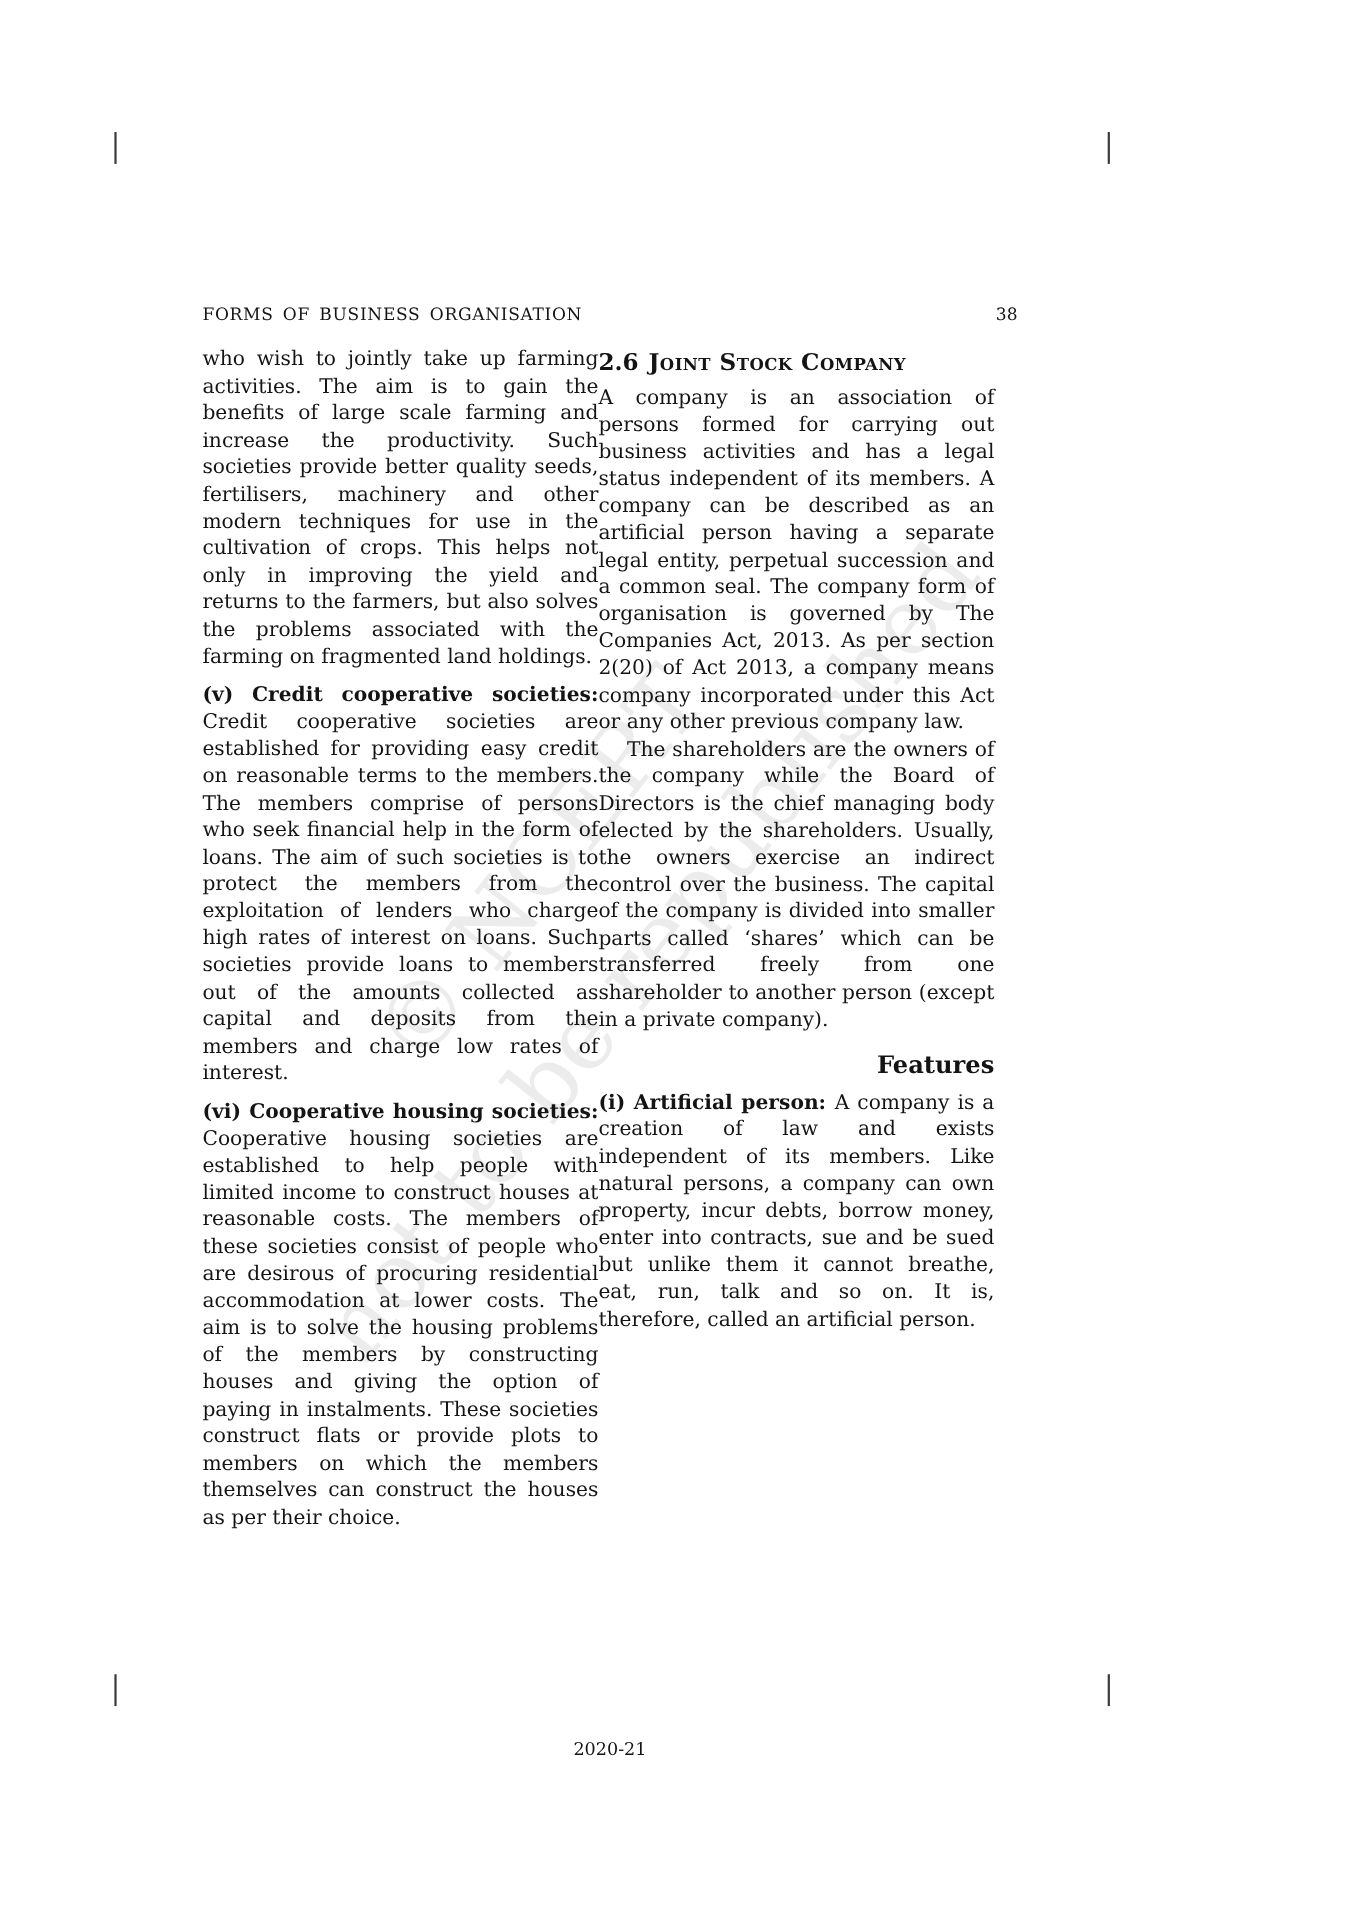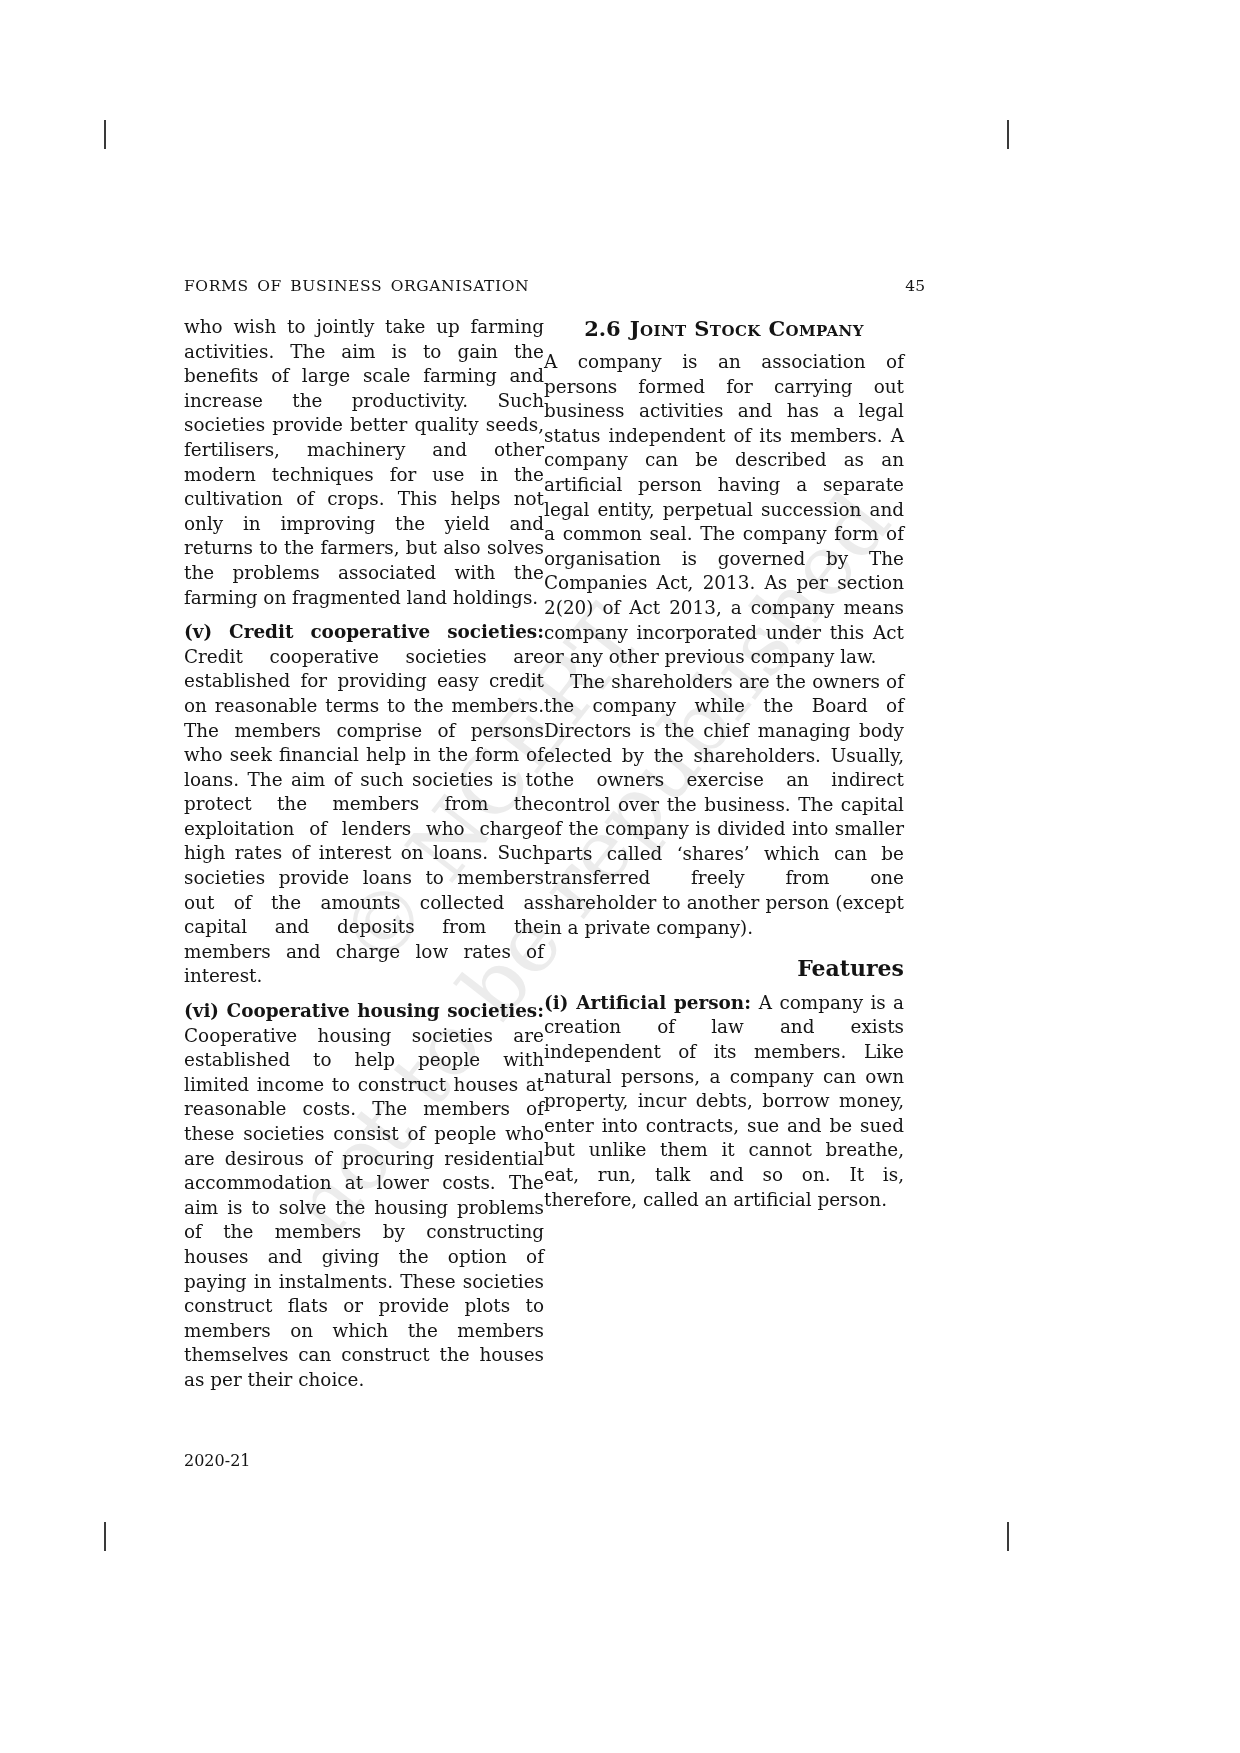--- a/index.html
+++ b/index.html
@@ -35,29 +35,29 @@
     font-size:18.4px; line-height:24.6px;
     text-align:justify;
   }
 
   .para { margin:0; }
   .gap-above { margin-top:10px; }
   .lead { font-weight:bold; }
   .lead::after { content:" "; }
   .indent { text-indent:26px; }
 
-  .section-heading { font-size:21px; line-height:26px; margin:1px 16px 8px; font-weight:bold; text-align:center; }
+  .section-heading { font-size:21px; line-height:26px; margin:1px 0 8px; font-weight:bold; text-align:left; }
   .section-number { margin-right:9px; }
   .small-caps { font-variant:small-caps; letter-spacing:0.4px; }
 
   .features-heading { font-size:22px; margin:16px 0 2px; font-weight:bold; text-align:right; }
 
   .page-footer {
-    position:absolute; left:184px; top:1451px; width:741px;
-    text-align:left; font-size:16px;
+    position:absolute; left:184px; top:1580px; width:741px;
+    text-align:center; font-size:16px;
   }
 
   .watermark {
     position:absolute; left:80px; top:700px; width:920px;
     transform:rotate(-52deg);
     color:rgba(40,40,40,0.085);
     font-size:84px; line-height:1.5;
     text-align:center; white-space:nowrap;
     pointer-events:none;
     user-select:none;
@@ -71,21 +71,21 @@
 <div class="crop-mark crop-bl"></div>
 <div class="crop-mark crop-br"></div>
 
 <div class="watermark">
   <div>© NCERT</div>
   <div>not to be republished</div>
 </div>
 
 <div class="running-header">
   <span>FORMS OF BUSINESS ORGANISATION</span>
-  <span class="page-number">45</span>
+  <span class="page-number">38</span>
 </div>
 
 <div class="columns">
 
   <div class="col">
     <p class="para"><span>who wish to jointly take up farming activities. The aim is to gain the benefits of large scale farming and increase the productivity. Such societies provide better quality seeds, fertilisers, machinery and other modern techniques for use in the cultivation of crops. This helps not only in improving the yield and returns to the farmers, but also solves the problems associated with the farming on fragmented land holdings.</span></p>
 
     <p class="para gap-above"><b class="lead">(v) Credit cooperative societies:</b><span>Credit cooperative societies are established for providing easy credit on reasonable terms to the members. The members comprise of persons who seek financial help in the form of loans. The aim of such societies is to protect the members from the exploitation of lenders who charge high rates of interest on loans. Such societies provide loans to members out of the amounts collected as capital and deposits from the members and charge low rates of interest.</span></p>
 
     <p class="para gap-above"><b class="lead">(vi) Cooperative housing societies:</b><span>Cooperative housing societies are established to help people with limited income to construct houses at reasonable costs. The members of these societies consist of people who are desirous of procuring residential accommodation at lower costs. The aim is to solve the housing problems of the members by constructing houses and giving the option of paying in instalments. These societies construct flats or provide plots to members on which the members themselves can construct the houses as per their choice.</span></p>

